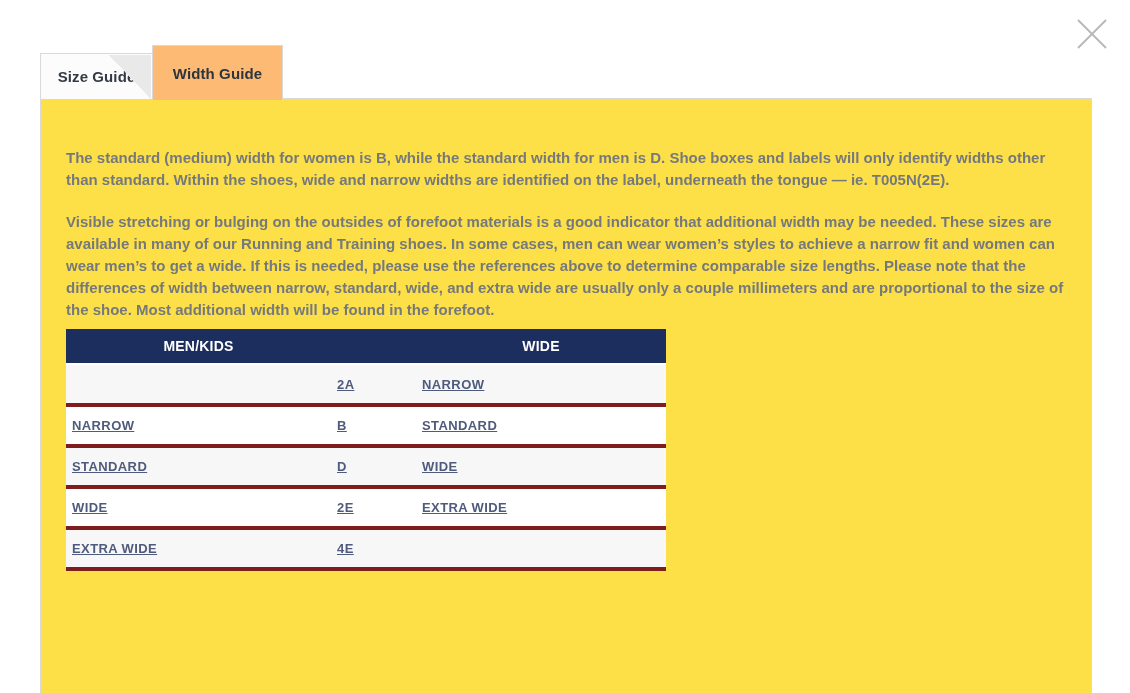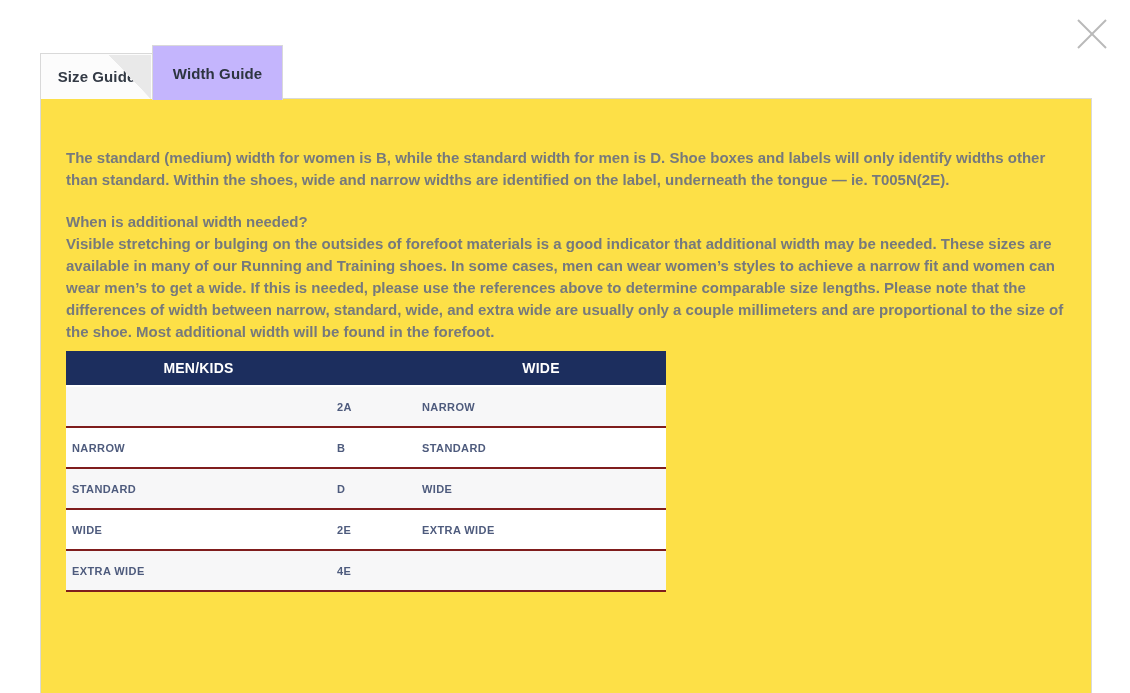--- a/index.html
+++ b/index.html
@@ -13,44 +13,44 @@
 
   
   .tabs { position: absolute; left: 40px; top: 45px; height: 54px; z-index: 3; }
   .tab { position: absolute; display: flex; align-items: center; justify-content: center;
     font-size: 15px; font-weight: bold; color: #333a45; cursor: pointer; letter-spacing: .1px; }
   .tab-inactive { left: 0; top: 8px; width: 113px; height: 46px;
     background: #fcfcfc; border: 1px solid #d9d9d9; border-bottom: none; z-index: 1; }
   .tab-fold { position: absolute; right: 1px; top: 1px; width: 42px; height: 44px;
     background: linear-gradient(to top right, transparent 49.5%, #e9e9e9 50%); z-index: 2; }
   .tab-active { left: 112px; top: 0; width: 131px; height: 55px;
-    background: #c4b5fd; border: 1px solid #d9d9d9; border-bottom: none; z-index: 4;
+    background: #fdba74; border: 1px solid #d9d9d9; border-bottom: none; z-index: 4;
     color: #2c3440; }
 
   
   .panel { position: absolute; left: 40px; top: 98px; width: 1052px; height: 626px;
     border: 1px solid #d9d9d9; background: #fde047; }
   .panel-content { padding: 48px 25px 0 25px; }
 
   .body-text { font-size: 15px; line-height: 22px; font-weight: 600; color: #76797c;
     max-width: 1000px; }
   .para2 { margin-top: 20px; }
 
   
   .width-table { margin-top: 8px; width: 600px; border-collapse: collapse;
     table-layout: fixed; }
   .width-table col.c1 { width: 265px; }
   .width-table col.c2 { width: 85px; }
   .width-table col.c3 { width: 250px; }
   .width-table thead th { background: #1c2e5e; color: #ffffff; font-size: 14px;
     font-weight: bold; height: 35px; text-align: center; letter-spacing: .2px;
     border-bottom: 2px solid #ffffff; }
-  .width-table tbody td { height: 41px; font-size: 11px; font-weight: 600;
+  .width-table tbody td { height: 41px; font-size: 13px; font-weight: 600;
     color: #4e5b7d; letter-spacing: .4px; text-align: left; padding-left: 6px;
-    border-bottom: 2px solid #7f1d1d; }
+    border-bottom: 4px solid #7f1d1d; text-decoration: underline; }
   .width-table tbody tr:nth-child(odd) { background: #f7f7f8; }
   .width-table tbody tr:nth-child(even) { background: #ffffff; }
 </style>
 </head>
 <body>
 
 <div class="stage">
 
   <div class="close-btn">
     <svg width="36" height="36" viewBox="0 0 36 36">
@@ -68,21 +68,20 @@
       <span>Width Guide</span>
     </div>
   </div>
 
   <div class="panel">
     <div class="panel-content">
 
       <p class="body-text">The standard (medium) width for women is B, while the standard width for men is D. Shoe boxes and labels will only identify widths other than standard. Within the shoes, wide and narrow widths are identified on the label, underneath the tongue — ie. T005N(2E).</p>
 
       <div class="body-text para2">
-        <div>When is additional width needed?</div>
         <div>Visible stretching or bulging on the outsides of forefoot materials is a good indicator that additional width may be needed. These sizes are available in many of our Running and Training shoes. In some cases, men can wear women’s styles to achieve a narrow fit and women can wear men’s to get a wide. If this is needed, please use the references above to determine comparable size lengths. Please note that the differences of width between narrow, standard, wide, and extra wide are usually only a couple millimeters and are proportional to the size of the shoe. Most additional width will be found in the forefoot.</div>
       </div>
 
       <table class="width-table">
         <colgroup>
             <col class="c1">
             <col class="c2">
             <col class="c3">
           </colgroup>
         <thead>

